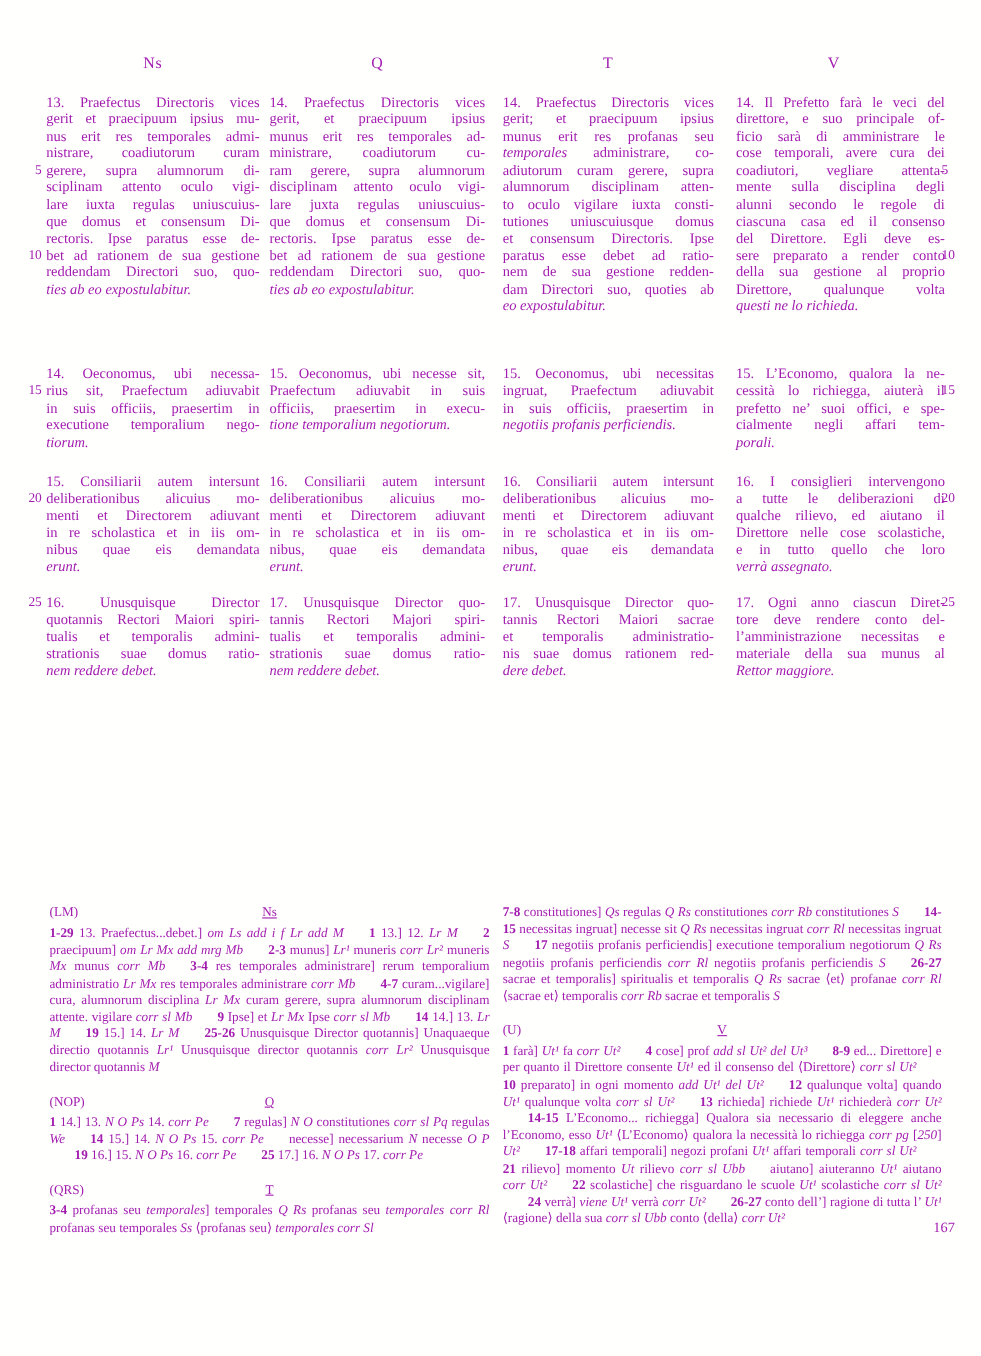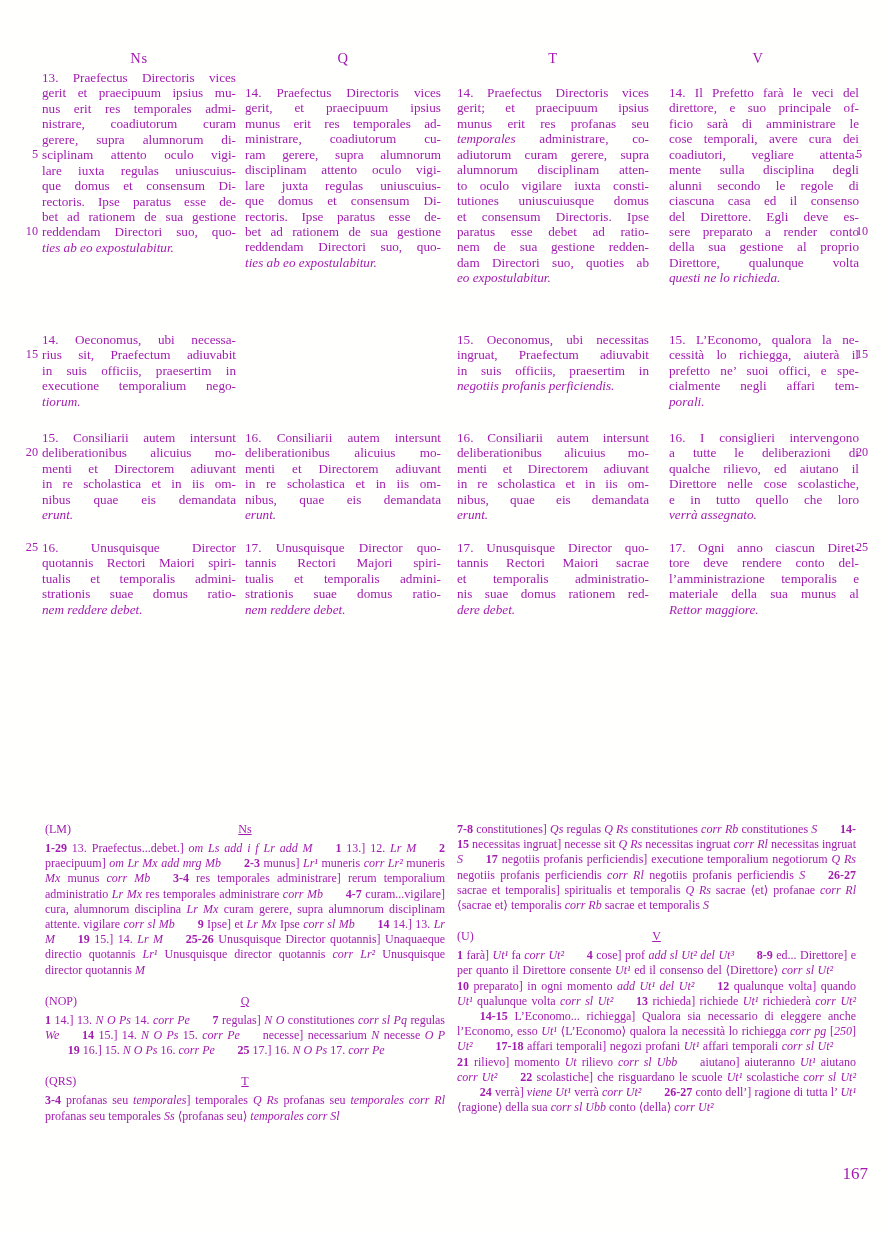--- a/index.html
+++ b/index.html
@@ -25,40 +25,40 @@
   .apparatus{position:absolute;top:822px;font-size:12px;}
   #app-left{left:45px;width:400px;}
   #app-right{left:457px;width:399px;}
   .app-section + .app-section{margin-top:16px;}
   .app-head{position:relative;text-align:center;line-height:15px;margin-bottom:4px;text-decoration:underline;}
   .app-group{position:absolute;left:0;}
   .app-body{text-align:justify;line-height:15.2px;}
   .egap{display:inline-block;width:1.9em;}
   .seg-b{font-weight:bold;}
   .seg-i{font-style:italic;}
-  .pageno{position:absolute;top:1164px;right:24px;font-size:17px;}
+  .pageno{position:absolute;top:1108px;right:24px;font-size:13px;}
 </style>
 </head>
 <body>
 
 <div class="page">
   <div class="colhead" id="head-ns">Ns</div>
   <div class="colhead" id="head-q">Q</div>
   <div class="colhead" id="head-t">T</div>
   <div class="colhead" id="head-v">V</div>
 
   <div class="margin" id="margin-ns">
       <div class="mnum" style="top: 146.8px;">5</div>
       <div class="mnum" style="top: 224.05px;">10</div>
       <div class="mnum" style="top: 347.45px;">15</div>
       <div class="mnum" style="top: 445.45px;">20</div>
       <div class="mnum" style="top: 540px;">25</div>
     </div>
   <div class="textcol" id="col-ns">
-      <div class="para" style="top: 70px;">
+      <div class="para" style="top: 85px;">
         <div class="tline"><span class="seg-r">13. Praefectus Directoris vices</span></div>
         <div class="tline"><span class="seg-r">gerit et praecipuum ipsius mu-</span></div>
         <div class="tline"><span class="seg-r">nus erit res temporales admi-</span></div>
         <div class="tline"><span class="seg-r">nistrare, coadiutorum curam</span></div>
         <div class="tline"><span class="seg-r">gerere, supra alumnorum di-</span></div>
         <div class="tline"><span class="seg-r">sciplinam attento oculo vigi-</span></div>
         <div class="tline"><span class="seg-r">lare iuxta regulas uniuscuius-</span></div>
         <div class="tline"><span class="seg-r">que domus et consensum Di-</span></div>
         <div class="tline"><span class="seg-r">rectoris. Ipse paratus esse de-</span></div>
         <div class="tline"><span class="seg-r">bet ad rationem de sua gestione</span></div>
@@ -95,20 +95,26 @@
         <div class="tline"><span class="seg-r">munus erit res temporales ad-</span></div>
         <div class="tline"><span class="seg-r">ministrare, coadiutorum cu-</span></div>
         <div class="tline"><span class="seg-r">ram gerere, supra alumnorum</span></div>
         <div class="tline"><span class="seg-r">disciplinam attento oculo vigi-</span></div>
         <div class="tline"><span class="seg-r">lare juxta regulas uniuscuius-</span></div>
         <div class="tline"><span class="seg-r">que domus et consensum Di-</span></div>
         <div class="tline"><span class="seg-r">rectoris. Ipse paratus esse de-</span></div>
         <div class="tline"><span class="seg-r">bet ad rationem de sua gestione</span></div>
         <div class="tline"><span class="seg-r">reddendam Directori suo, quo-</span></div>
         <div class="tline last"><span class="seg-r">ties ab eo expostulabitur.</span></div>
+      </div>
+      <div class="para" style="top: 332px;">
+        <div class="tline"><span class="seg-r">15. Oeconomus, ubi necesse sit,</span></div>
+        <div class="tline"><span class="seg-r">Praefectum adiuvabit in suis</span></div>
+        <div class="tline"><span class="seg-r">officiis, praesertim in execu-</span></div>
+        <div class="tline last"><span class="seg-r">tione temporalium negotiorum.</span></div>
       </div>
       <div class="para" style="top: 430px;">
         <div class="tline"><span class="seg-r">16. Consiliarii autem intersunt</span></div>
         <div class="tline"><span class="seg-r">deliberationibus alicuius mo-</span></div>
         <div class="tline"><span class="seg-r">menti et Directorem adiuvant</span></div>
         <div class="tline"><span class="seg-r">in re scholastica et in iis om-</span></div>
         <div class="tline"><span class="seg-r">nibus, quae eis demandata</span></div>
         <div class="tline last"><span class="seg-r">erunt.</span></div>
       </div>
       <div class="para" style="top: 540px;">
@@ -184,21 +190,21 @@
         <div class="tline"><span class="seg-r">16. I consiglieri intervengono</span></div>
         <div class="tline"><span class="seg-r">a tutte le deliberazioni di</span></div>
         <div class="tline"><span class="seg-r">qualche rilievo, ed aiutano il</span></div>
         <div class="tline"><span class="seg-r">Direttore nelle cose scolastiche,</span></div>
         <div class="tline"><span class="seg-r">e in tutto quello che loro</span></div>
         <div class="tline last"><span class="seg-r">verrà assegnato.</span></div>
       </div>
       <div class="para" style="top: 540px;">
         <div class="tline"><span class="seg-r">17. Ogni anno ciascun Diret-</span></div>
         <div class="tline"><span class="seg-r">tore deve rendere conto del-</span></div>
-        <div class="tline"><span class="seg-r">l’amministrazione temporalis e</span></div>
+        <div class="tline"><span class="seg-r">l’amministrazione necessitas e</span></div>
         <div class="tline"><span class="seg-r">materiale della sua munus al</span></div>
         <div class="tline last"><span class="seg-r">Rettor maggiore.</span></div>
       </div>
     </div>
   <div class="margin" id="margin-v">
       <div class="mnum" style="top: 146.8px;">5</div>
       <div class="mnum" style="top: 224.05px;">10</div>
       <div class="mnum" style="top: 347.45px;">15</div>
       <div class="mnum" style="top: 445.45px;">20</div>
       <div class="mnum" style="top: 540px;">25</div>

